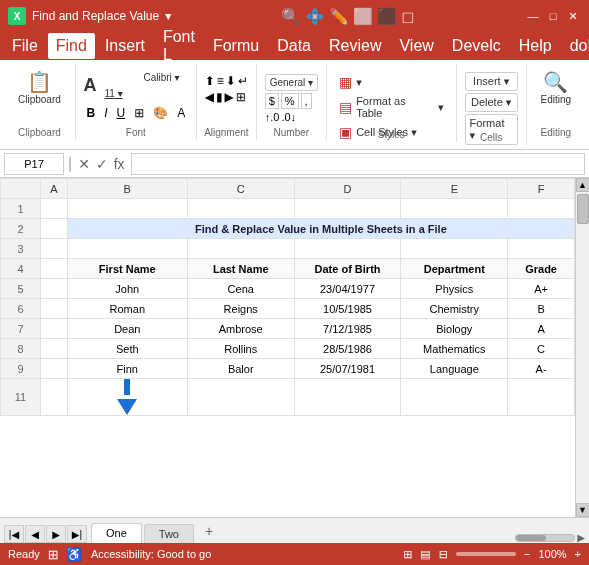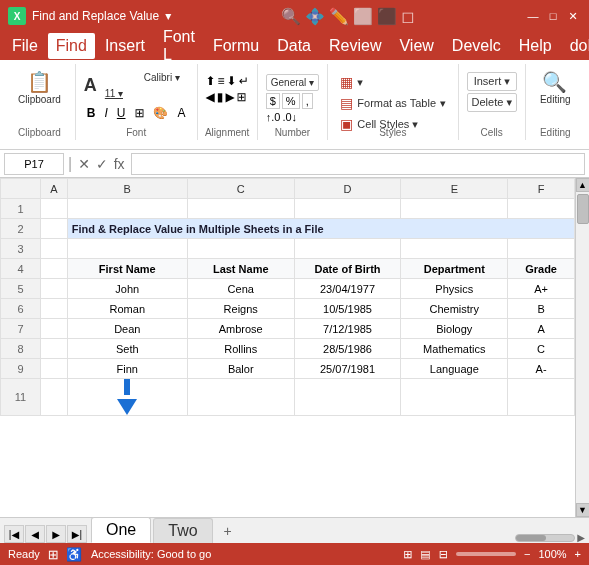--- a/index.html
+++ b/index.html
@@ -179,21 +179,21 @@
       font-size: 10px;
       color: #666;
       min-width: 30px;
       border: 1px solid #ccc;
     }
     .data-cell { background: #fff; text-align: center; }
 
     
     .title-merged {
       background: #dbeafe;
-      text-align: left;
+      text-align: center;
       font-size: 13px;
       font-weight: 600;
       color: #1a1a2e;
       border: 1px solid #aacfef;
     }
 
     
     .tbl-header {
       background: #f8f9fa;
       font-weight: bold;
@@ -238,21 +238,21 @@
     .sheet-tabs-bar {
       background: #f0f0f0;
       height: 26px;
       display: flex;
       align-items: flex-end;
       padding: 0 4px;
       border-top: 1px solid #ccc;
     }
     .sheet-tab {
       padding: 3px 14px;
-      font-size: 16px;
+      font-size: 11px;
       cursor: pointer;
       border: 1px solid #ccc;
       border-bottom: none;
       border-radius: 3px 3px 0 0;
       background: #e0e0e0;
       color: #333;
       margin-right: 2px;
     }
     .sheet-tab.active {
       background: #fff;
@@ -433,20 +433,21 @@
           <span>Cell Styles ▾</span>
         </div>
       </div>
       <div class="ribbon-group-label">Styles</div>
     </div>
 
     <div class="ribbon-group" style="min-width:40px;">
       <div class="cells-group">
         <div class="cells-btn">Insert ▾</div>
         <div class="cells-btn">Delete ▾</div>
+        <div class="cells-btn">Format ▾</div>
       </div>
       <div class="ribbon-group-label">Cells</div>
     </div>
 
     <div class="ribbon-group" style="min-width:45px;">
       <div class="ribbon-btn">
         <span class="ribbon-btn-icon">🔍</span>
         <span>Editing</span>
       </div>
       <div class="ribbon-group-label">Editing</div>

